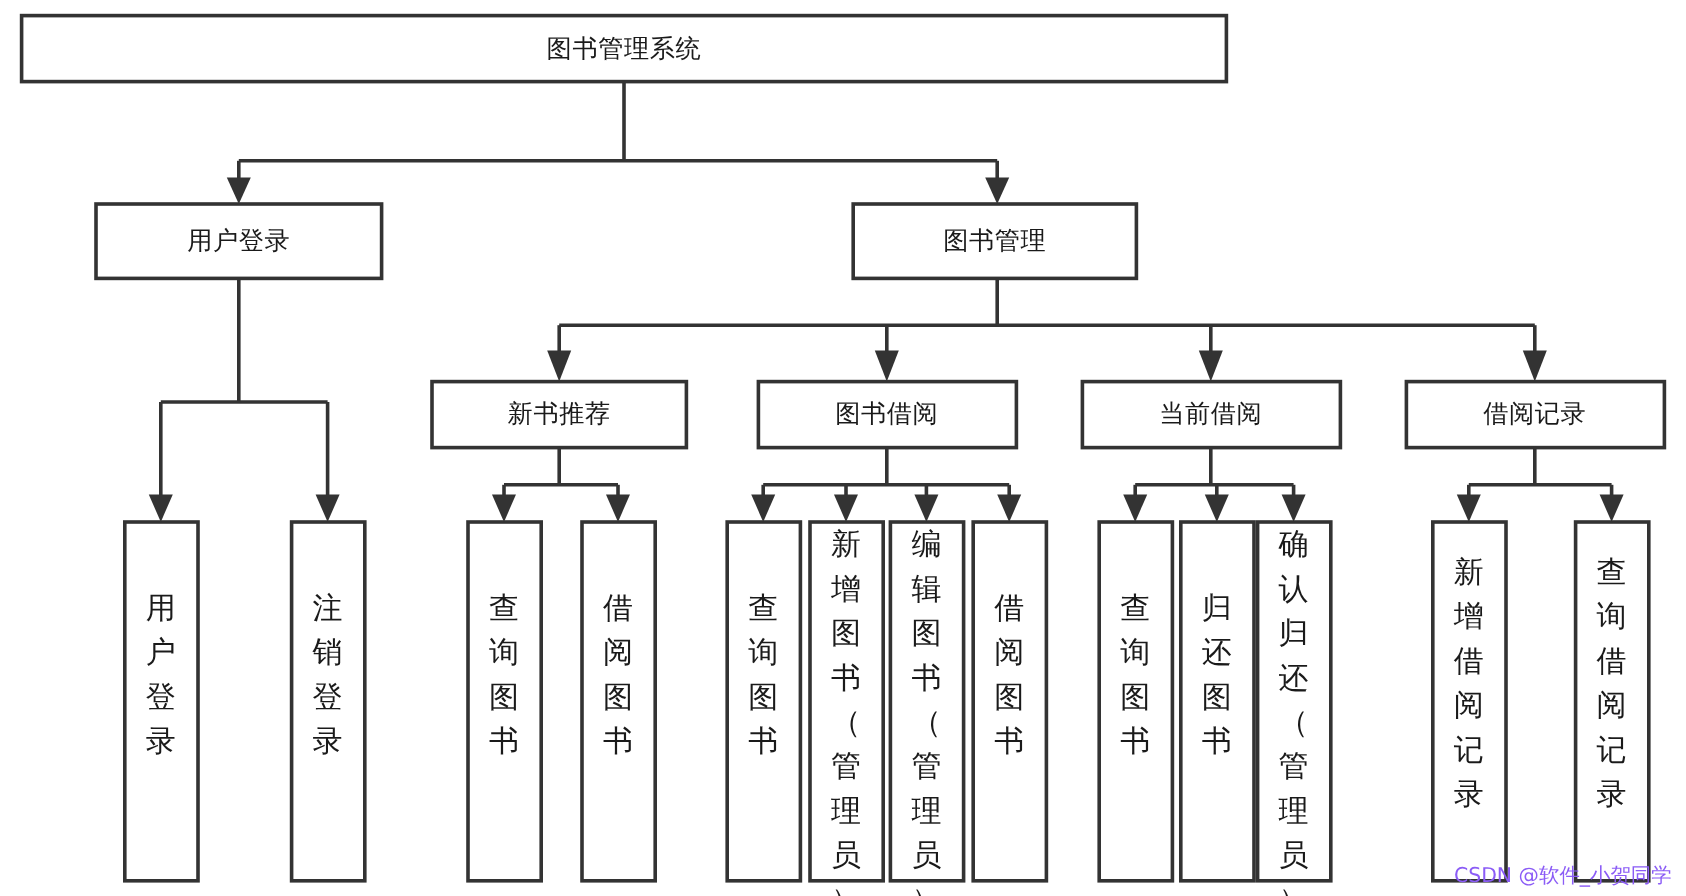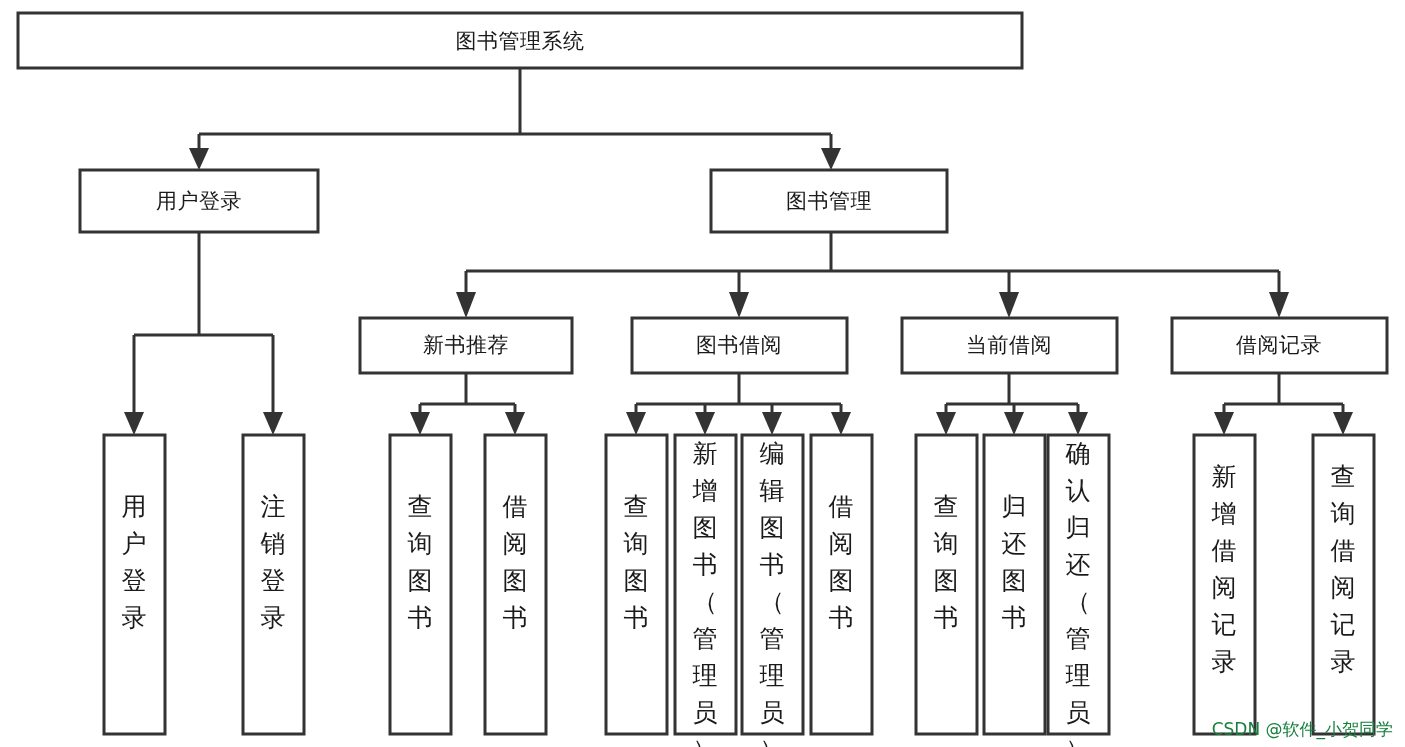--- a/index.html
+++ b/index.html
@@ -57,21 +57,21 @@
     fill: #1a1a1a;
     text-anchor: middle;
     letter-spacing: 0px;
   }
   .watermark-text {
     position: absolute;
     right: 12px;
     bottom: 6px;
     font-family: "DejaVu Sans", "Liberation Sans", sans-serif;
     font-size: 17px;
-    color: #15803d;
+    color: #8b5cf6;
     white-space: nowrap;
     user-select: none;
   }
 </style>
 </head>
 <body>
 
 <div id="diagram-root">
 
   <svg class="flow" viewBox="0 0 1405 747" xmlns="http://www.w3.org/2000/svg">

